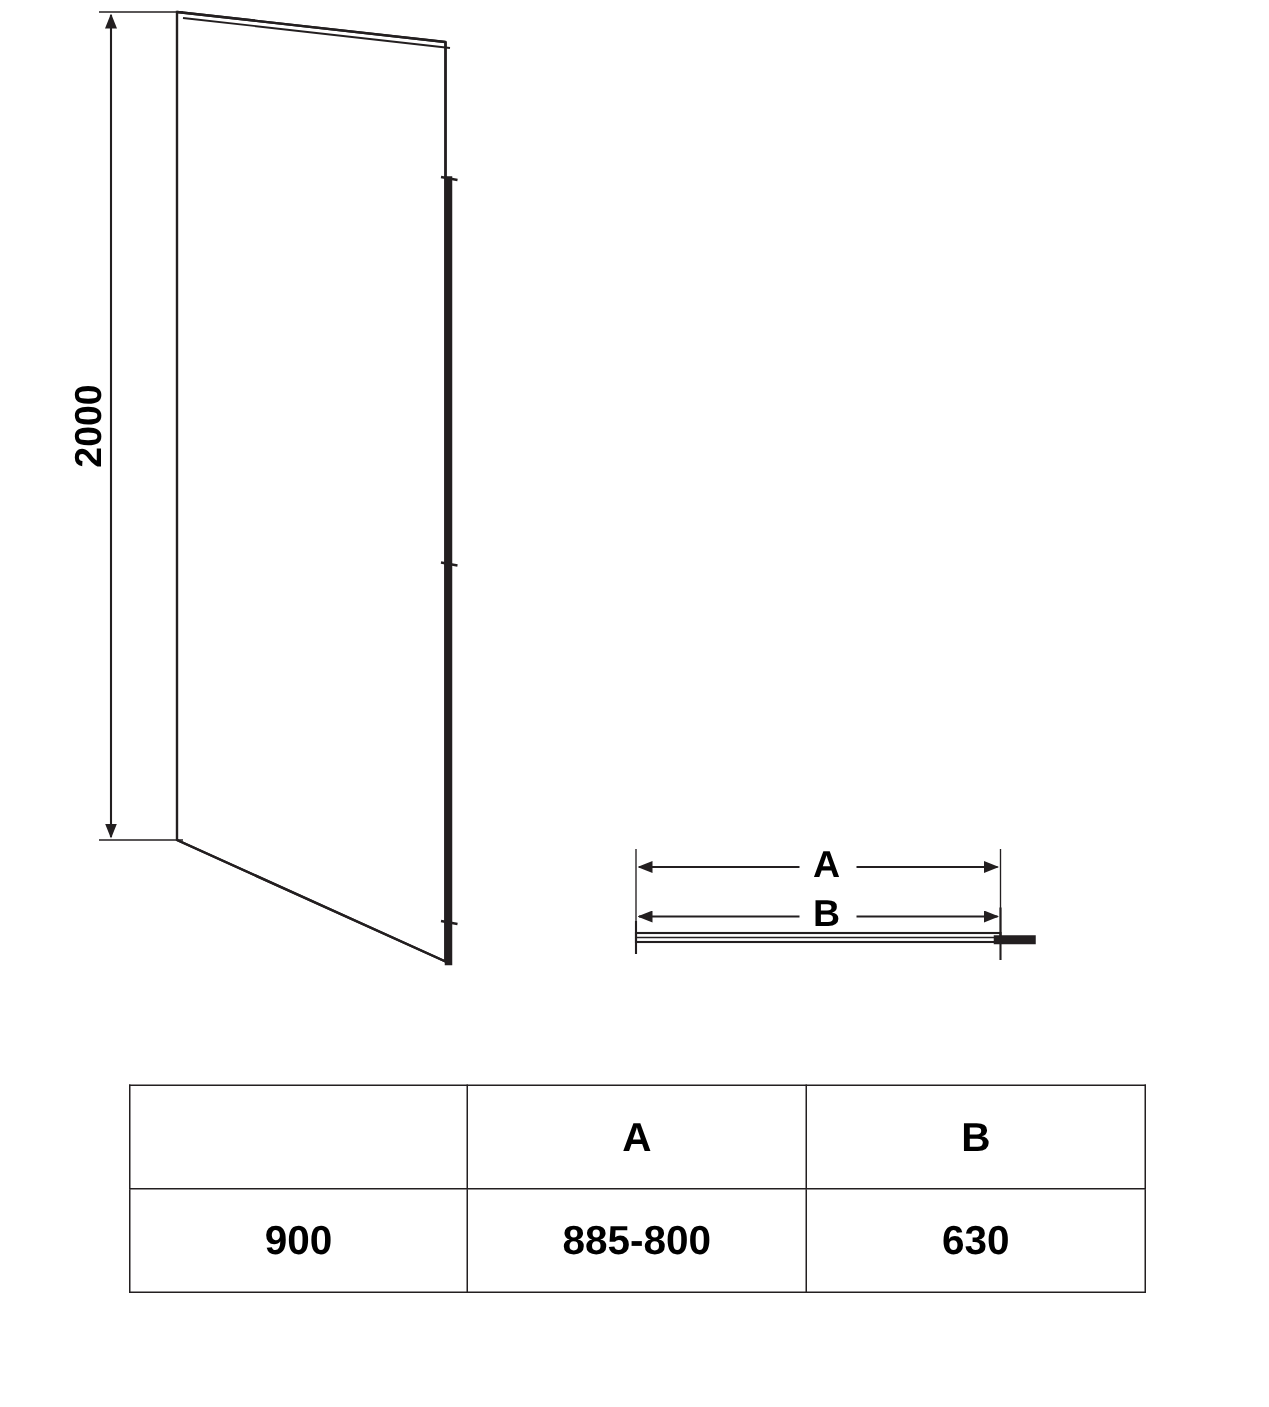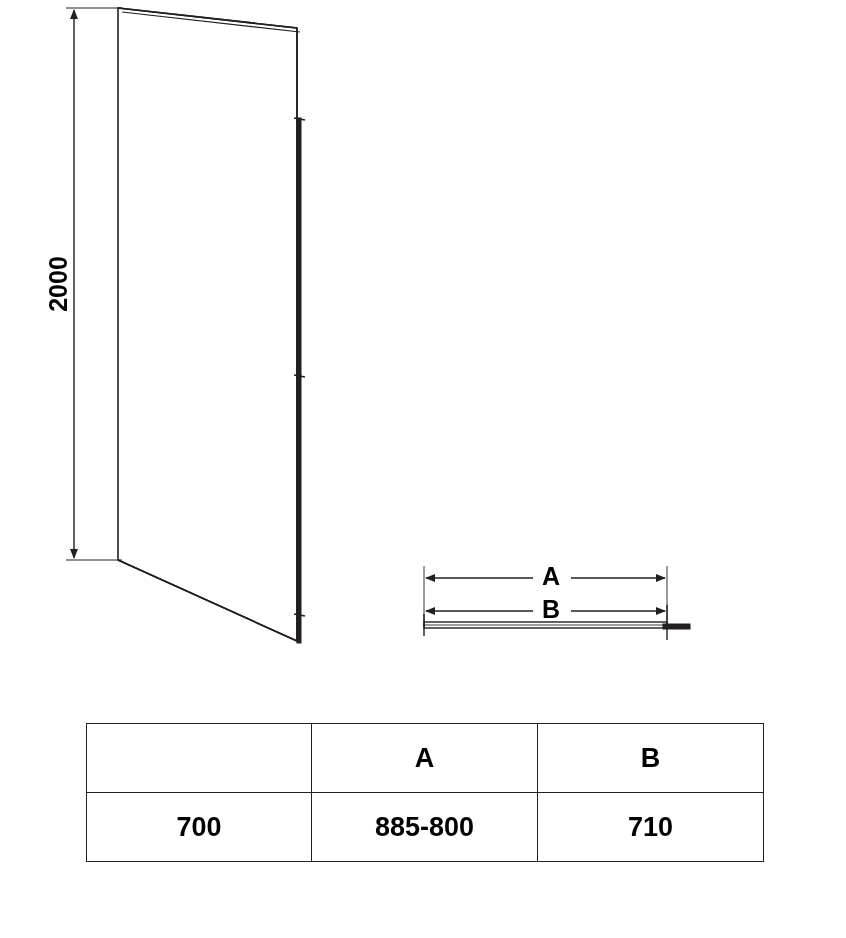--- a/index.html
+++ b/index.html
@@ -128,20 +128,20 @@
   </svg>
 
   <table class="spec-table">
     <tbody>
       <tr class="head">
         <td class="col0"></td>
         <td class="col1">A</td>
         <td class="col2">B</td>
       </tr>
       <tr>
-        <td class="col0">700</td>
+        <td class="col0">900</td>
         <td class="col1">885-800</td>
-        <td class="col2">710</td>
+        <td class="col2">630</td>
       </tr>
     </tbody>
   </table>
 
 </div>
 
 </body></html>

